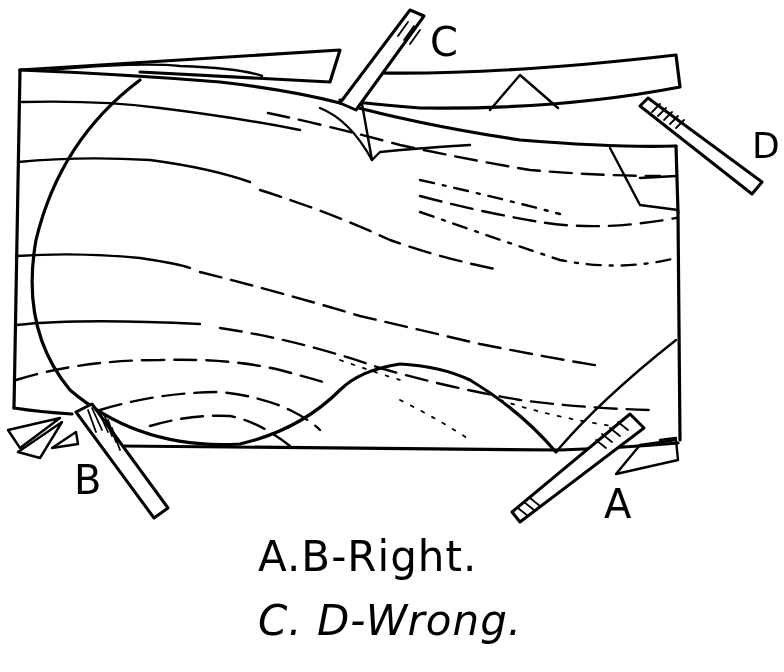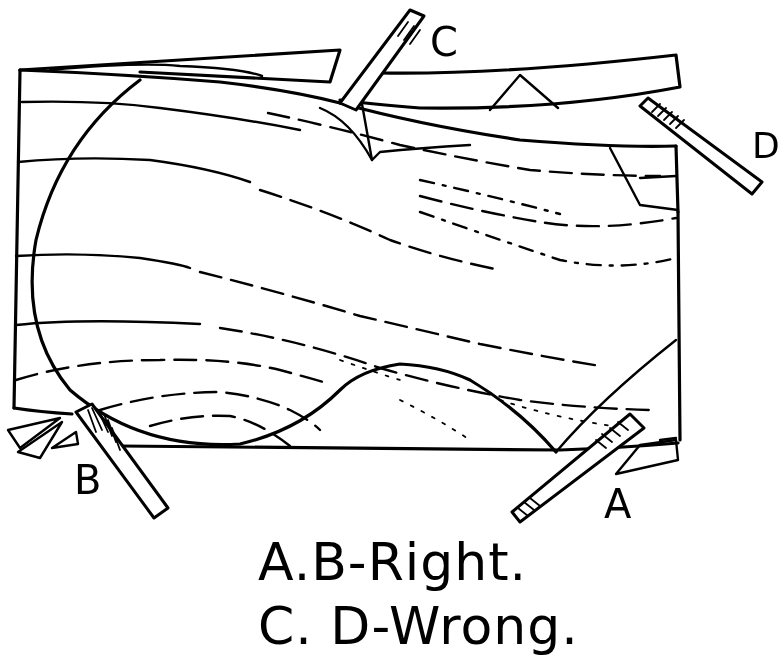--- a/index.html
+++ b/index.html
@@ -17,21 +17,21 @@
       position: absolute;
       font-family: "DejaVu Sans", sans-serif;
       font-size: 40px;
       color: #000;
       font-weight: normal;
       line-height: 1;
     }
     .caption {
       position: absolute;
       font-family: "DejaVu Sans", sans-serif;
-      font-size: 52px;
+      font-size: 42px;
       color: #000;
       letter-spacing: 1px;
       line-height: 1;
       white-space: nowrap;
     }
   </style>
 </head>
 <body>
 
 <div>
@@ -115,14 +115,14 @@
       <path class="ink med" d="M640 445 L676 440 L678 460 L616 474 Z"></path>
     </g>
   </svg>
 
   <div class="label" style="left:430px; top:22px;">C</div>
   <div class="label" style="left:752px; top:128px; font-size:36px;">D</div>
   <div class="label" style="left:74px; top:460px;">B</div>
   <div class="label" style="left:604px; top:484px;">A</div>
 
   <div class="caption" style="left:258px; top:536px;">A.B-Right.</div>
-  <div class="caption" style="left:258px; top:600px;">C. D-Wrong.</div>
+  <div class="caption" style="left:258px; top:600px;font-style:italic;">C. D-Wrong.</div>
 </div>
 
 </body></html>

